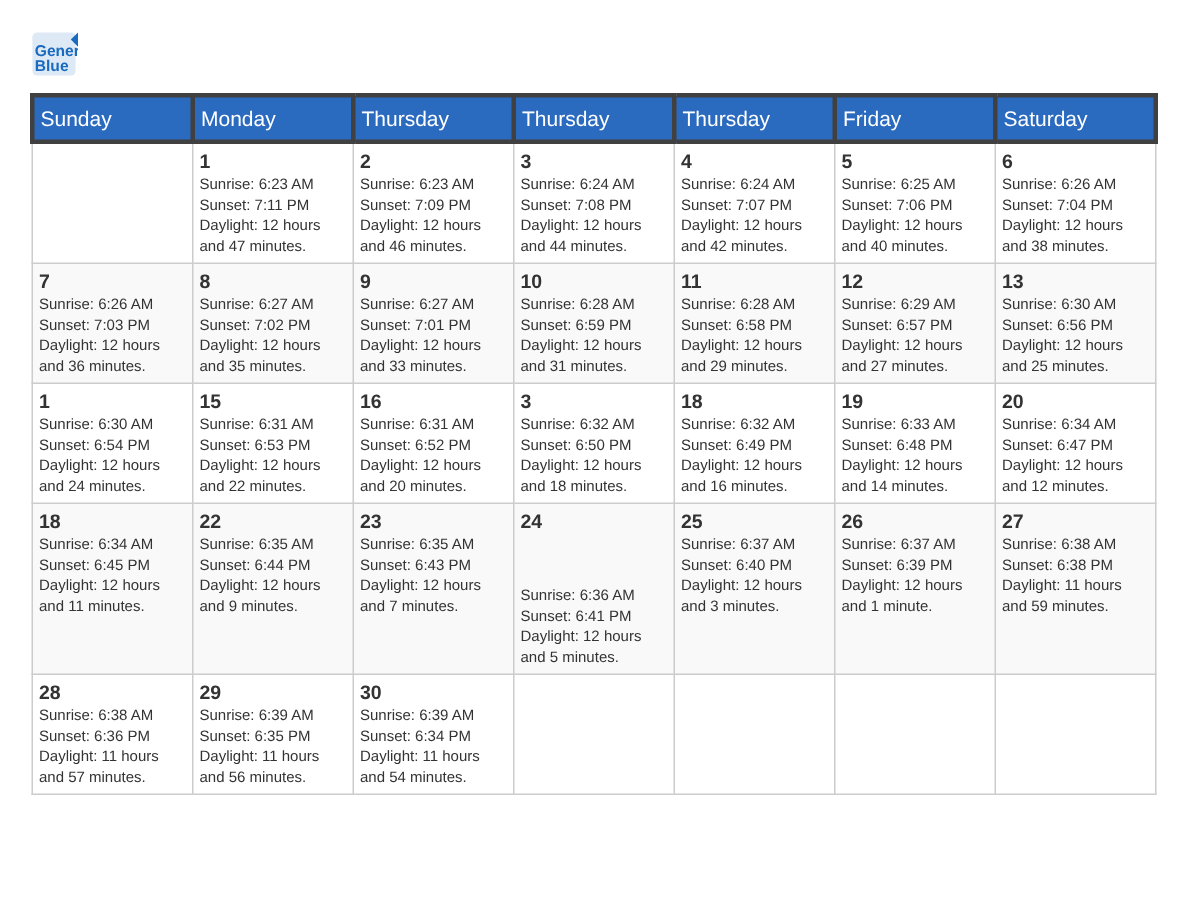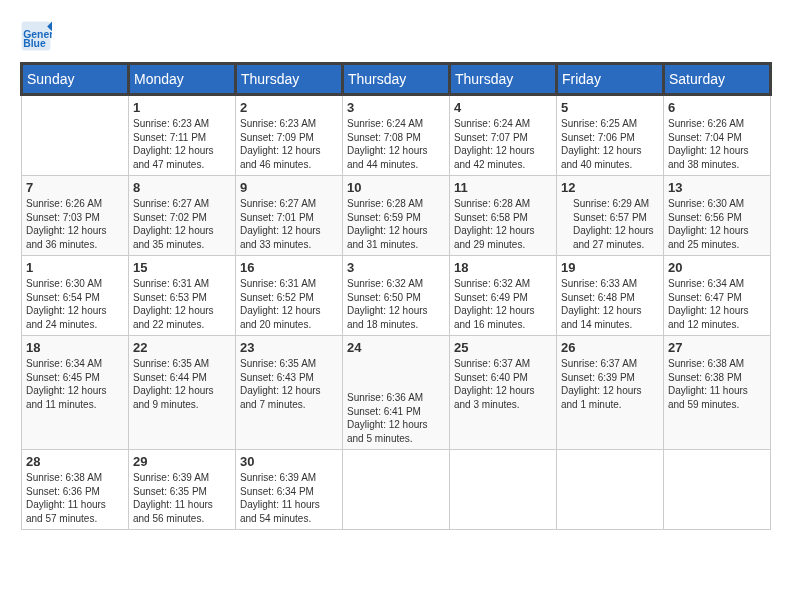--- a/index.html
+++ b/index.html
@@ -188,21 +188,21 @@
         </td>
         <td>
           <span class="day-num">11</span>
           <div class="day-info" style="white-space: pre-line;">Sunrise: 6:28 AM
 Sunset: 6:58 PM
 Daylight: 12 hours
 and 29 minutes.</div>
         </td>
         <td>
           <span class="day-num">12</span>
-          <div class="day-info" style="white-space: pre-line; margin-left: 12px;">Sunrise: 6:29 AM
+          <div class="day-info" style="white-space: pre-line;">Sunrise: 6:29 AM
 Sunset: 6:57 PM
 Daylight: 12 hours
 and 27 minutes.</div>
         </td>
         <td>
           <span class="day-num">13</span>
           <div class="day-info" style="white-space: pre-line;">Sunrise: 6:30 AM
 Sunset: 6:56 PM
 Daylight: 12 hours
 and 25 minutes.</div>

